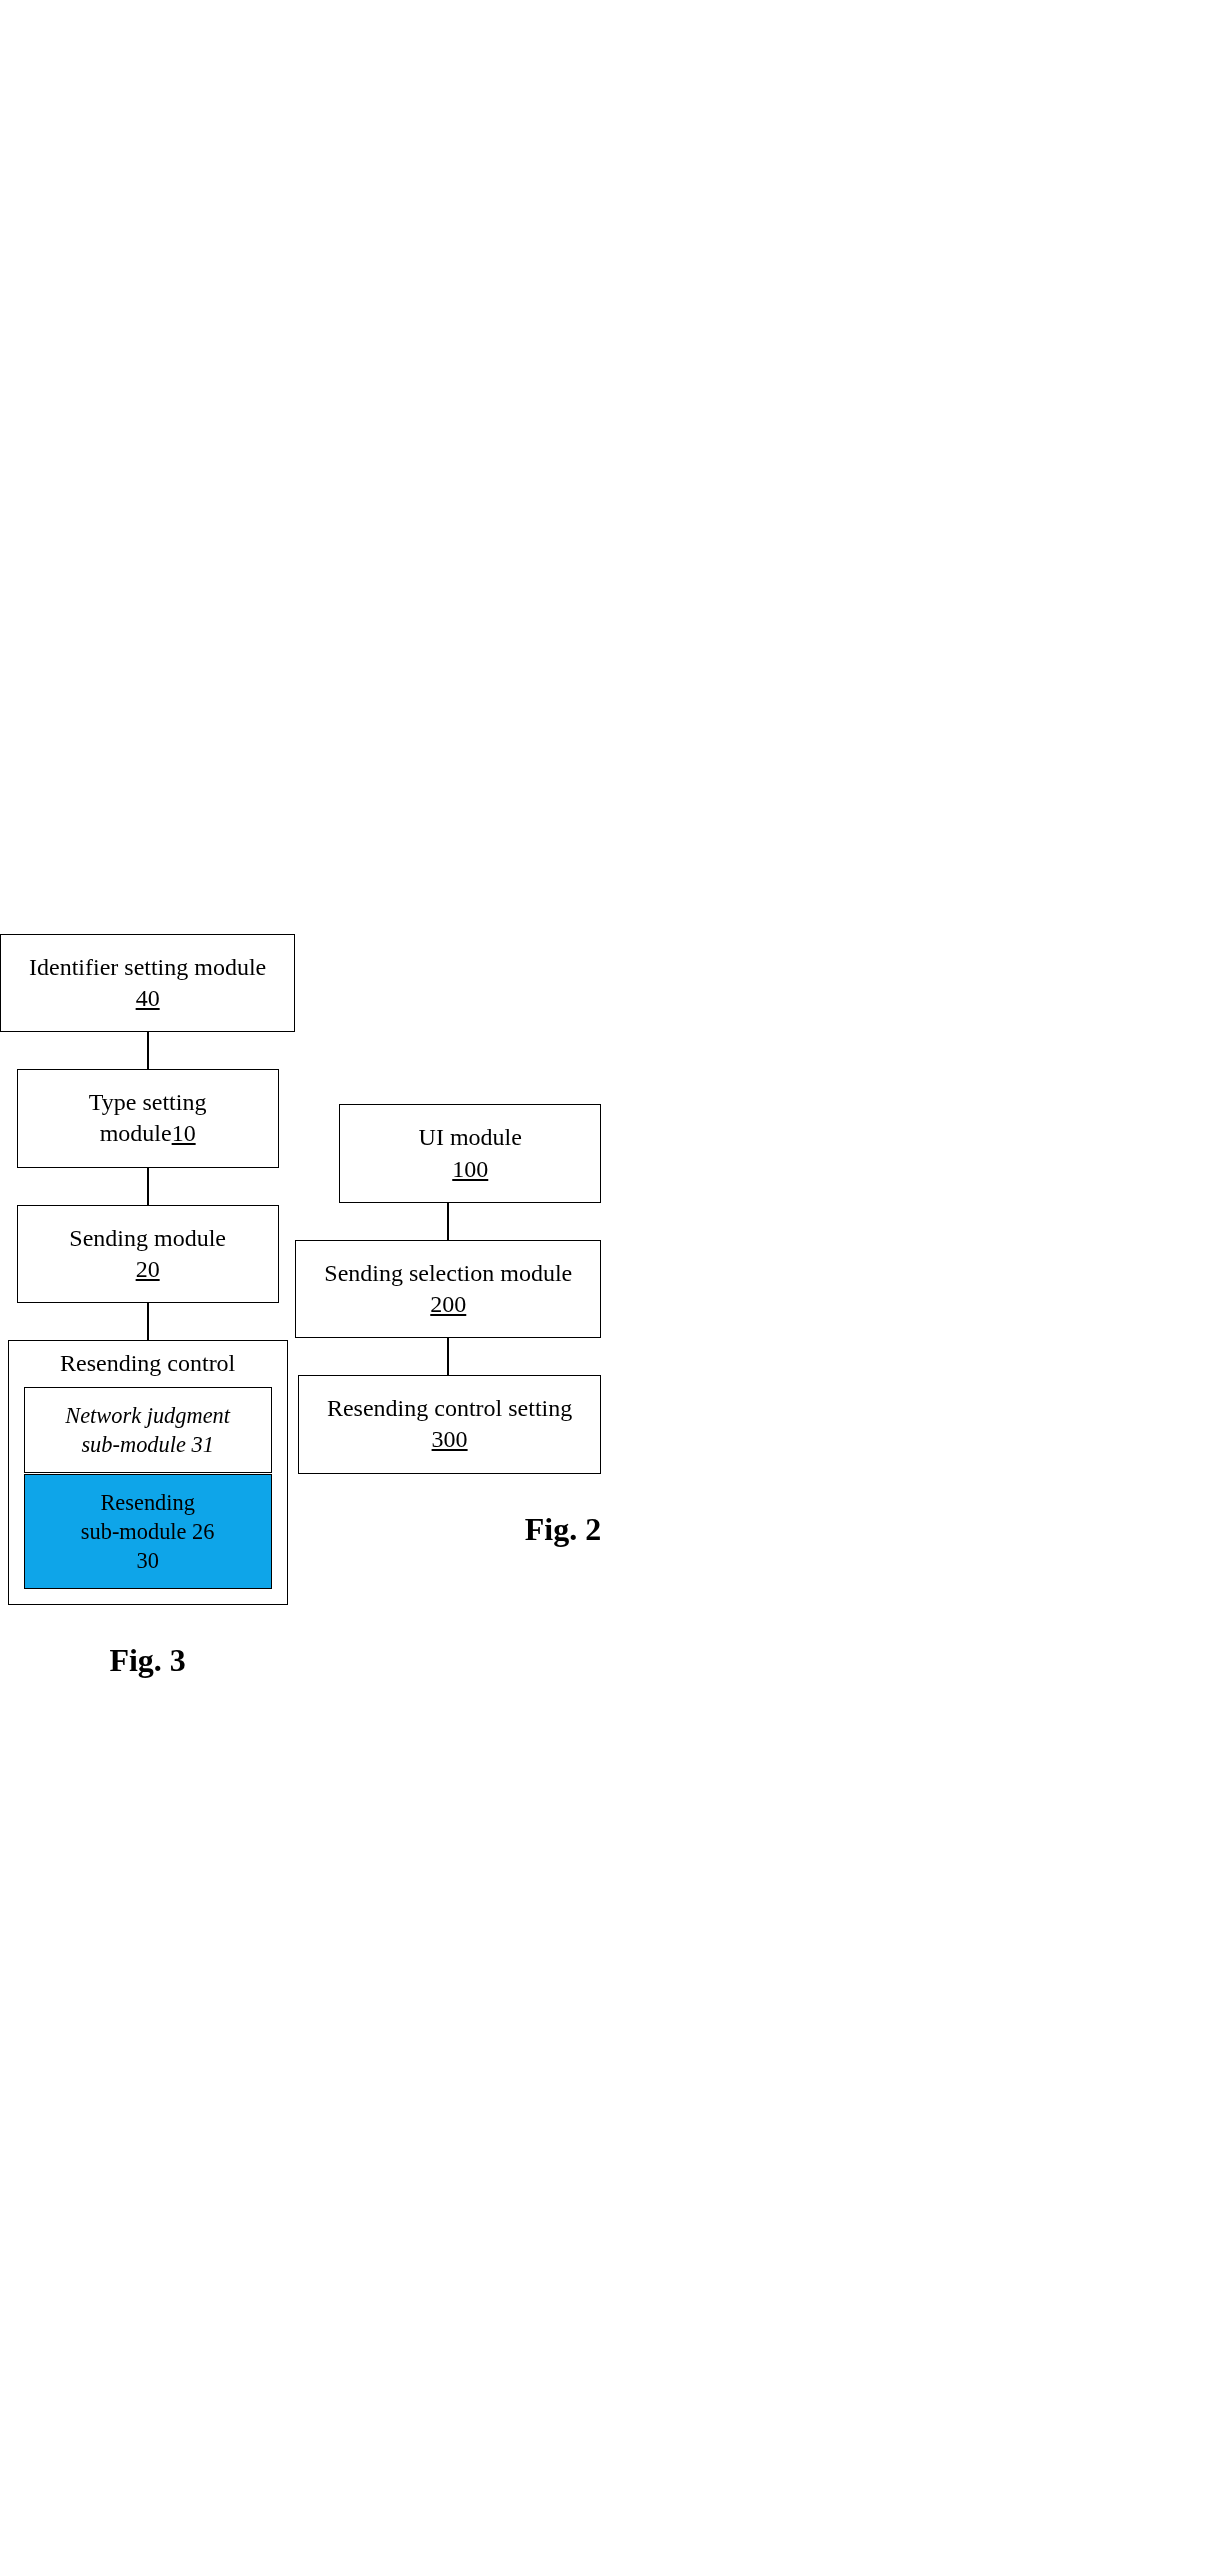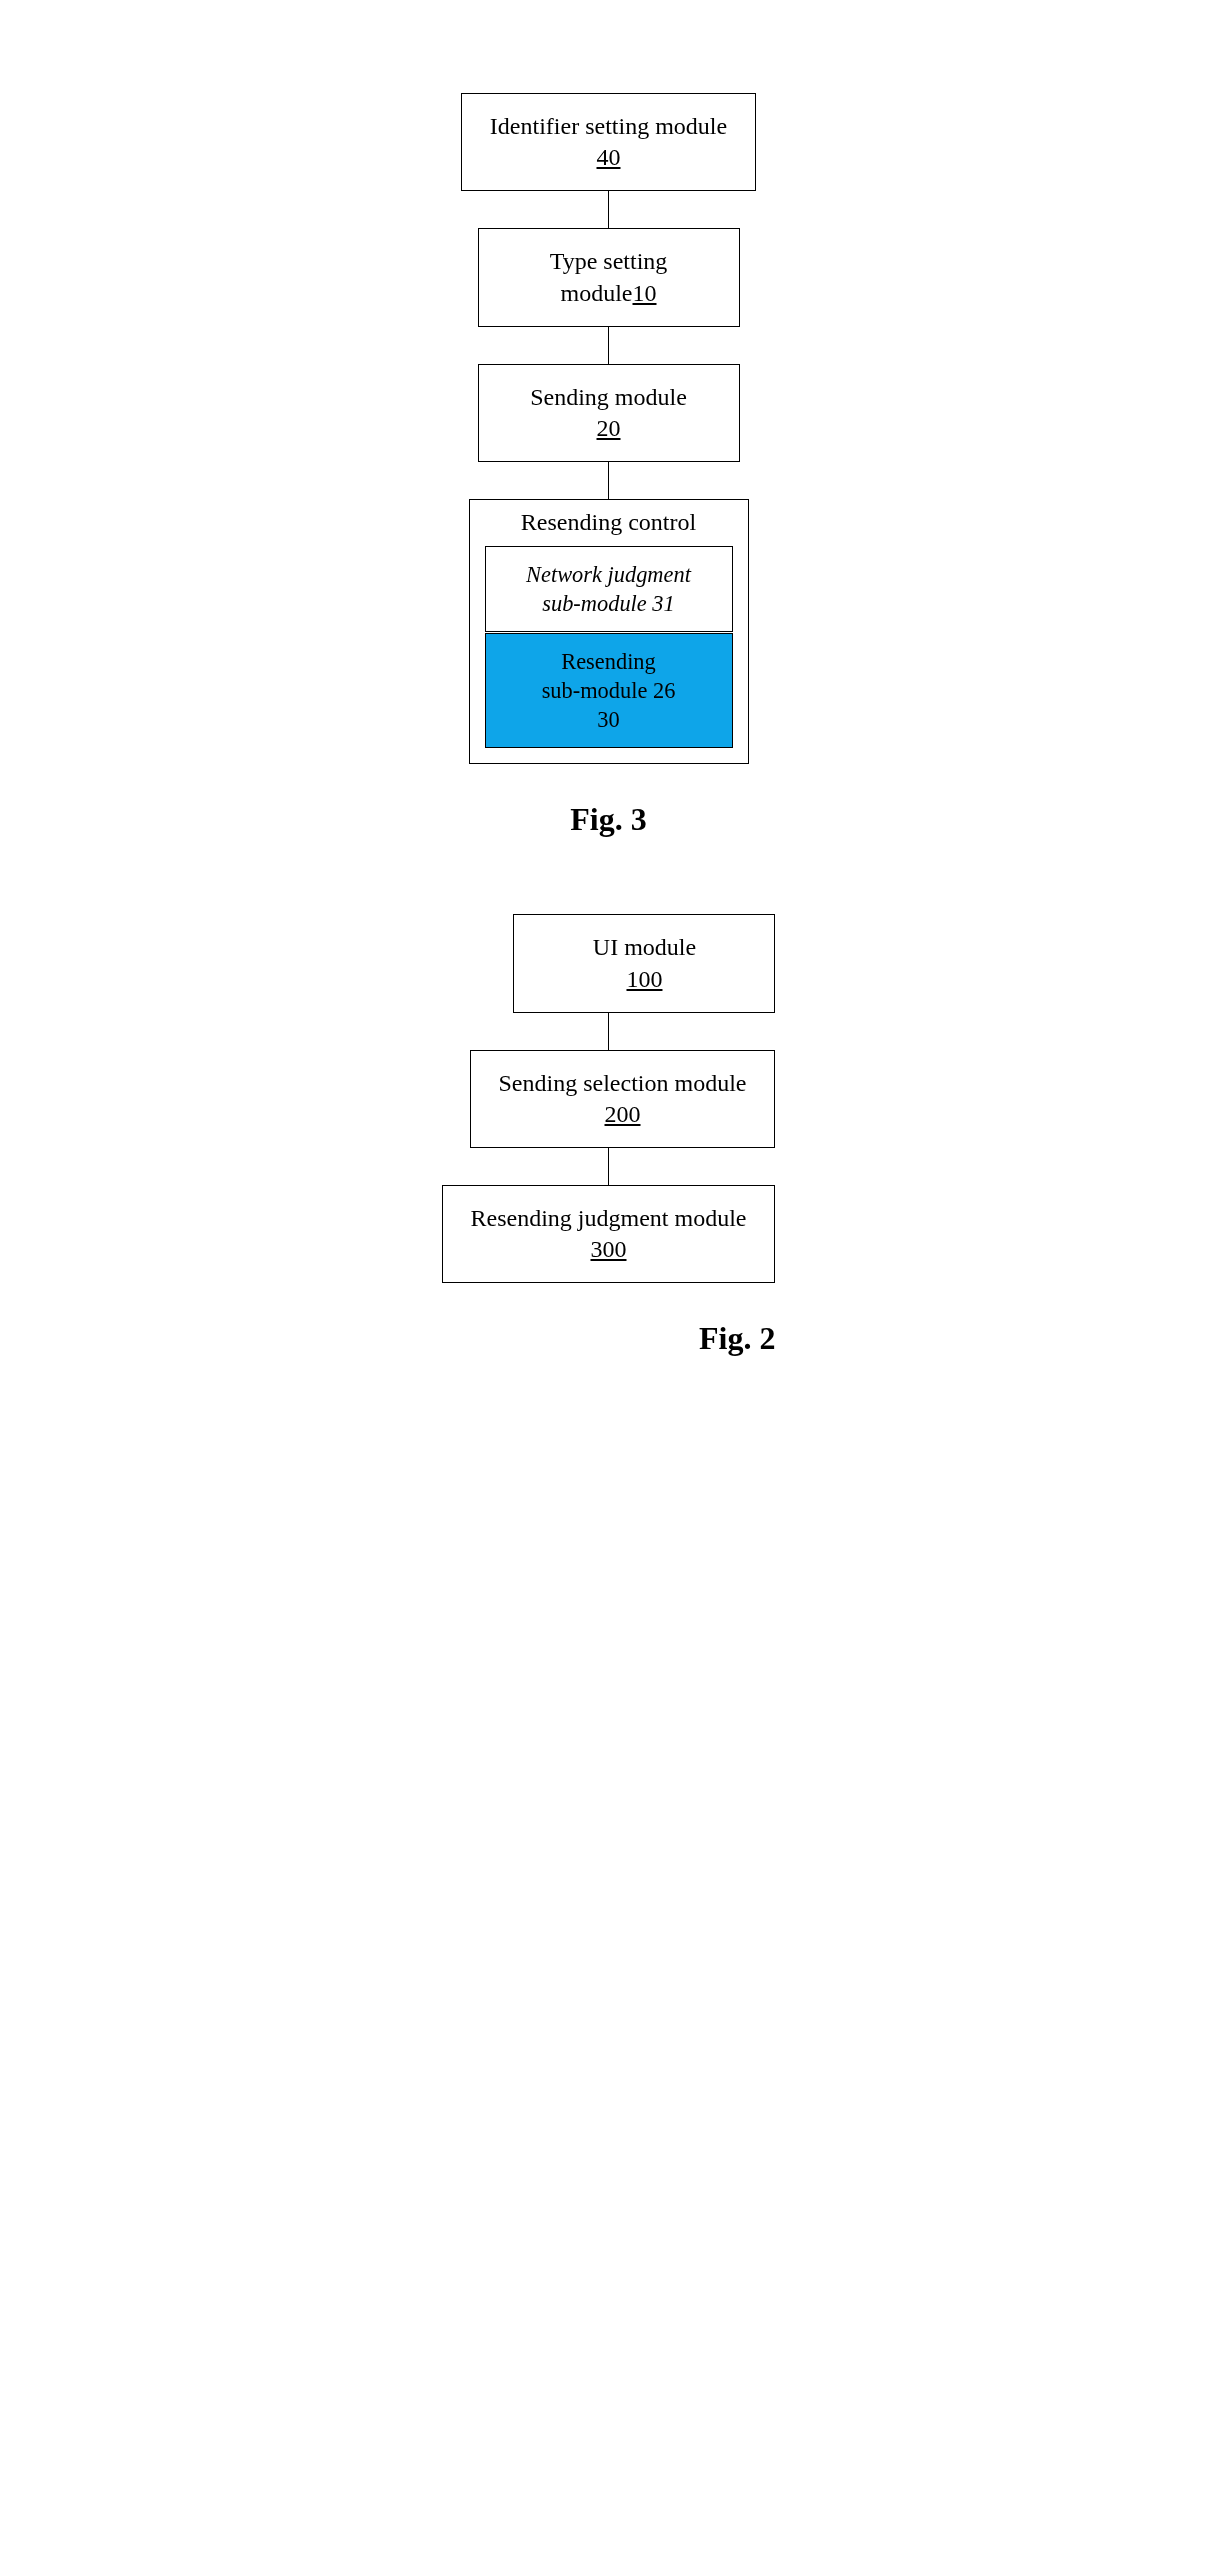--- a/index.html
+++ b/index.html
@@ -16,21 +16,21 @@
       display: flex;
       flex-direction: column;
       align-items: center;
     }
 
     .page-container {
       width: 1217px;
       min-height: 2576px;
       background: #ffffff;
       display: flex;
-      flex-direction: column;
+      flex-direction: row;
       align-items: center;
       padding: 56px 0;
     }
 
     
     .fig3-section {
       display: flex;
       flex-direction: column;
       align-items: center;
       margin-top: 37px;
@@ -163,21 +163,21 @@
     <div class="connector"></div>
 
     <div class="module-box">
       <span>Sending selection module</span><br>
       <span class="underline">200</span>
     </div>
 
     <div class="connector"></div>
 
     <div class="module-box">
-      <span>Resending judgment module</span><br>
+      <span>Resending control setting</span><br>
       <span class="underline">300</span>
     </div>
 
     <div class="fig-label">Fig. 2</div>
   </div>
 
 </div>
 
 
 </body></html>

